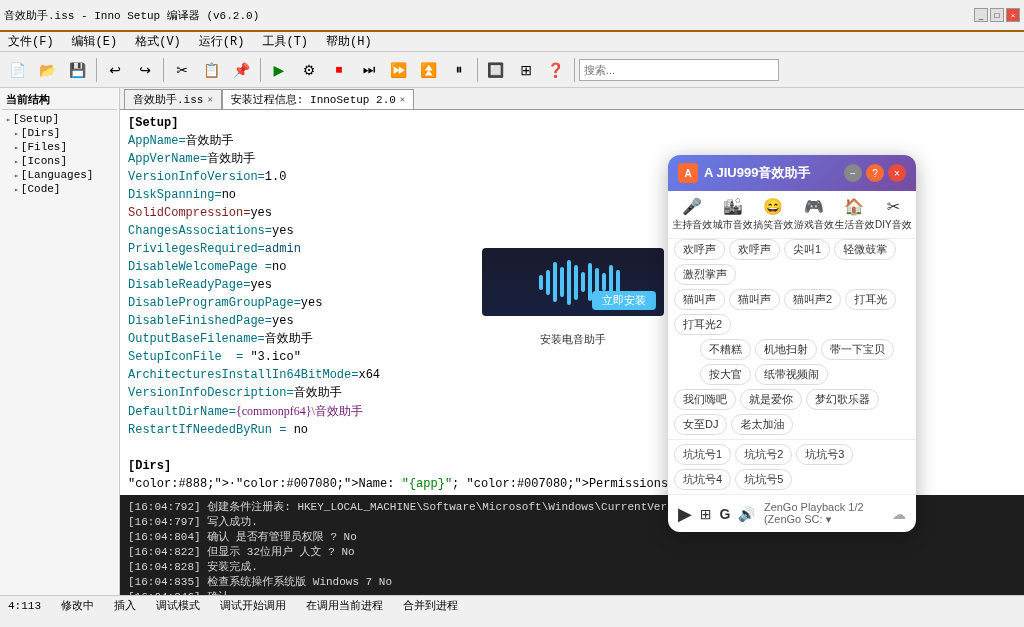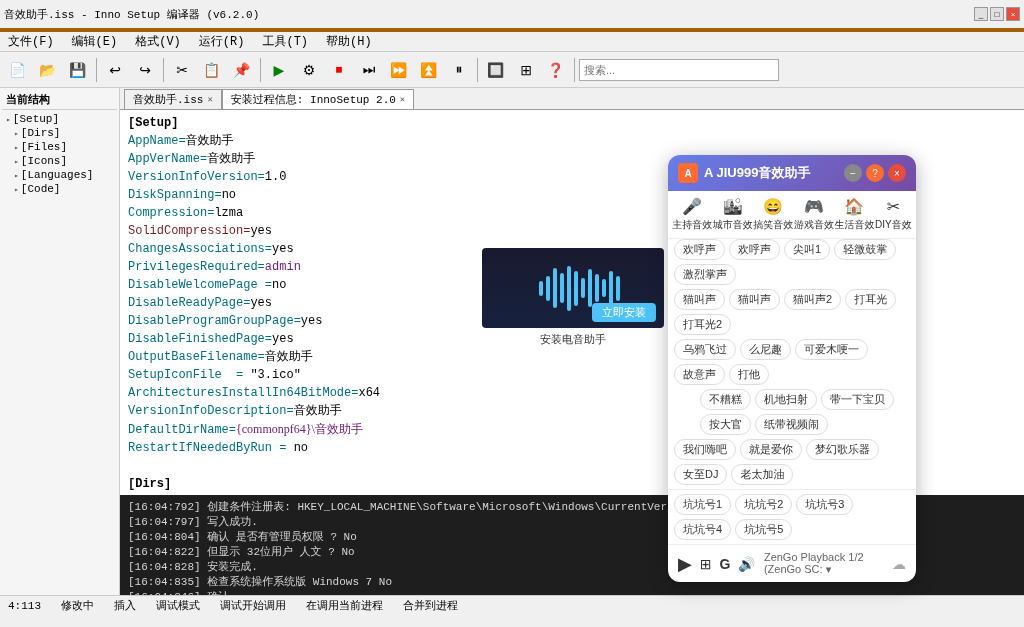--- a/index.html
+++ b/index.html
@@ -5,21 +5,21 @@
     * { margin: 0; padding: 0; box-sizing: border-box; }
     body { font-family: 'Courier New', monospace; font-size: 12px; background: #f0f0f0; overflow: hidden; width: 1024px; height: 627px; }
 
     
     .title-bar {
       background: #f0f0f0;
       height: 32px;
       display: flex;
       align-items: center;
       padding: 11px 4px;
-      border-bottom: 4px solid #a16207;
+      border-bottom: 2px solid #a16207;
       justify-content: space-between;
     }
     .title-bar-text { font-size: 11px; }
     .title-bar-controls { display: flex; gap: 2px; }
     .title-btn { width: 14px; height: 14px; border: 1px solid #999; background: #e0e0e0; font-size: 8px; cursor: pointer; display: flex; align-items: center; justify-content: center; }
 
     
     .menu-bar {
       background: #f0f0f0;
       height: 20px;
@@ -149,21 +149,21 @@
       padding: 4px 6px; display: flex; flex-wrap: wrap; gap: 4px;
     }
     .tag-btn {
       border: 1px solid #ddd; background: white; border-radius: 12px;
       padding: 2px 8px; font-size: 11px; cursor: pointer; color: #333;
     }
 
     
     .waveform-area {
       position: absolute; top: 248px; left: 482px;
-      width: 182px; height: 80px;
+      width: 182px; height: 68px;
       background: linear-gradient(180deg, #1a1a2e 0%, #16213e 100%);
       border-radius: 4px;
       display: flex; align-items: center; justify-content: center;
       z-index: 50;
       padding-left: 13px;
     }
     .waveform-bars { display: flex; align-items: center; gap: 3px; }
     .bar { background: #4fc3f7; width: 4px; border-radius: 2px; animation: wave 0.8s ease-in-out infinite alternate; }
 
     .install-btn {
@@ -276,24 +276,23 @@
         <span style="font-size:9px;color:#666;">✕</span>
       </div>
     </div>
 
     <div class="code-editor" id="code-editor">
     <div class="code-line"><span style="font-weight:bold;color:#000;">[Setup]</span></div>
         <div class="code-line"><span style="color:#007080;">AppName=</span><span style="color:#000;">音效助手</span></div>
         <div class="code-line"><span style="color:#007080;">AppVerName=</span><span style="color:#000;">音效助手</span></div>
         <div class="code-line"><span style="color:#007080;">VersionInfoVersion=</span><span style="color:#000;">1.0</span></div>
         <div class="code-line"><span style="color:#007080;">DiskSpanning=</span><span style="color:#000;">no</span></div>
-        <div class="code-line"><span style="color:#007080;">Compression=</span><span style="color:#000;">lzma</span></div>
         <div class="code-line"><span style="color:#7f1d1d;">SolidCompression=</span><span style="color:#000;">yes</span></div>
         <div class="code-line"><span style="color:#007080;">ChangesAssociations=</span><span style="color:#000;">yes</span></div>
-        <div class="code-line"><span style="color:#007080;">PrivilegesRequired=</span><span style="color:#701a75;">admin</span></div>
+        <div class="code-line"><span style="color:#007080;">PrivilegesRequired=</span><span style="color:#0c4a6e;">admin</span></div>
         <div class="code-line"><span style="color:#007080;">DisableWelcomePage =</span><span style="color:#000;">no</span></div>
         <div class="code-line"><span style="color:#007080;">DisableReadyPage=</span><span style="color:#000;">yes</span></div>
         <div class="code-line"><span style="color:#007080;">DisableProgramGroupPage=</span><span style="color:#000;">yes</span></div>
         <div class="code-line"><span style="color:#007080;">DisableFinishedPage=</span><span style="color:#000;">yes</span></div>
         <div class="code-line"><span style="color:#007080;">OutputBaseFilename=</span><span style="color:#000;">音效助手</span></div>
         <div class="code-line"><span style="color:#007080;">SetupIconFile  =</span><span style="color:#000;"> "3.ico"</span></div>
         <div class="code-line"><span style="color:#007080;">ArchitecturesInstallIn64BitMode=</span><span style="color:#000;">x64</span></div>
         <div class="code-line"><span style="color:#007080;">VersionInfoDescription=</span><span style="color:#000;">音效助手</span></div>
         <div class="code-line"><span style="color:#007080;">DefaultDirName=</span><span style="color:#701a75;font-family:Liberation Serif, serif;">{commonpf64}\音效助手</span></div>
         <div class="code-line"><span style="color:#007080;">RestartIfNeededByRun =</span><span style="color:#000;"> no</span></div>
@@ -394,27 +393,20 @@
       <button class="tag-btn">轻微鼓掌</button>
       <button class="tag-btn">激烈掌声</button>
     </div>
   <div class="player-tags" id="mid-tags-row2" style="padding-top:0;">
   <button class="tag-btn">猫叫声</button>
       <button class="tag-btn">猫叫声</button>
       <button class="tag-btn">猫叫声2</button>
       <button class="tag-btn">打耳光</button>
       <button class="tag-btn">打耳光2</button>
     </div>
-  <div class="player-tags" id="mid-tags-row3" style="padding-top:0;">
-  <button class="tag-btn">乌鸦飞过</button>
-      <button class="tag-btn">么尼趣</button>
-      <button class="tag-btn">可爱木哽一</button>
-      <button class="tag-btn">故意声</button>
-      <button class="tag-btn">打他</button>
-    </div>
   <div class="player-tags" id="mid-tags-row4" style="padding-top:0;padding-left:32px;">
   <button class="tag-btn">不糟糕</button>
       <button class="tag-btn">机地扫射</button>
       <button class="tag-btn">带一下宝贝</button>
       <button class="tag-btn">按大官</button>
       <button class="tag-btn">纸带视频闹</button>
     </div>
   <div class="player-tags" id="mid-tags-row5" style="padding-top:0;">
   <button class="tag-btn">我们嗨吧</button>
       <button class="tag-btn">就是爱你</button>

